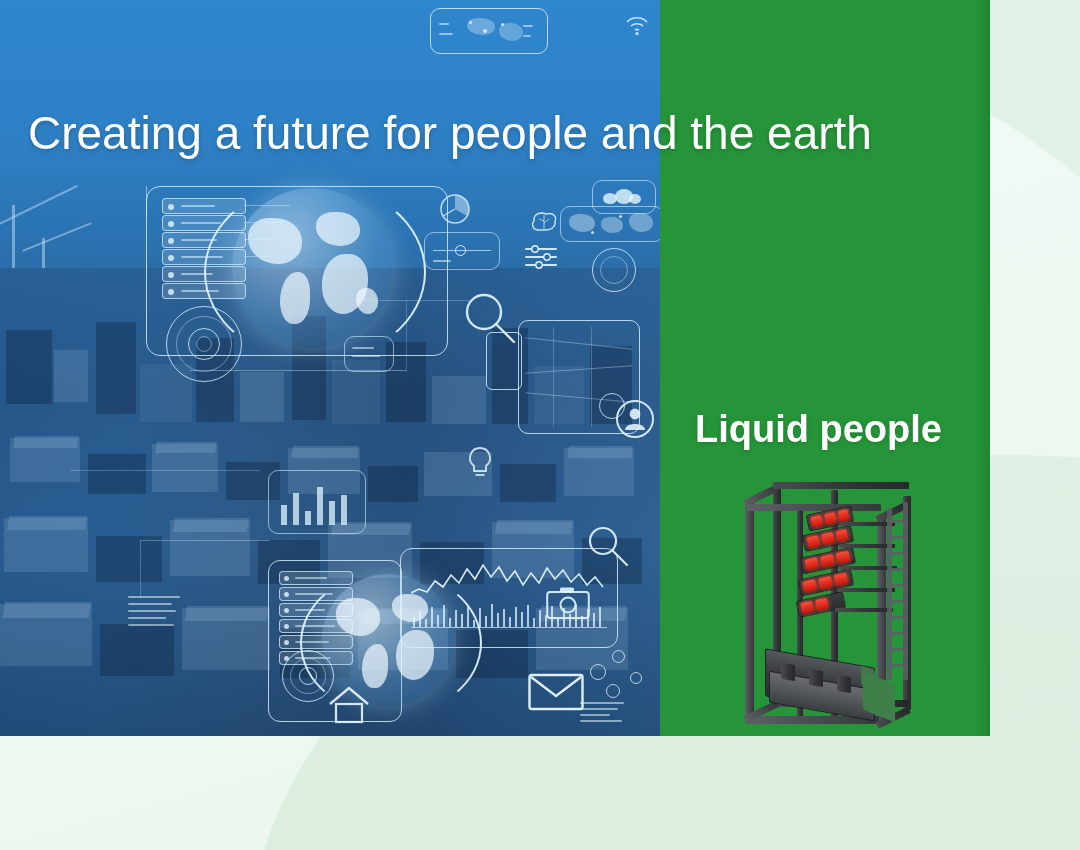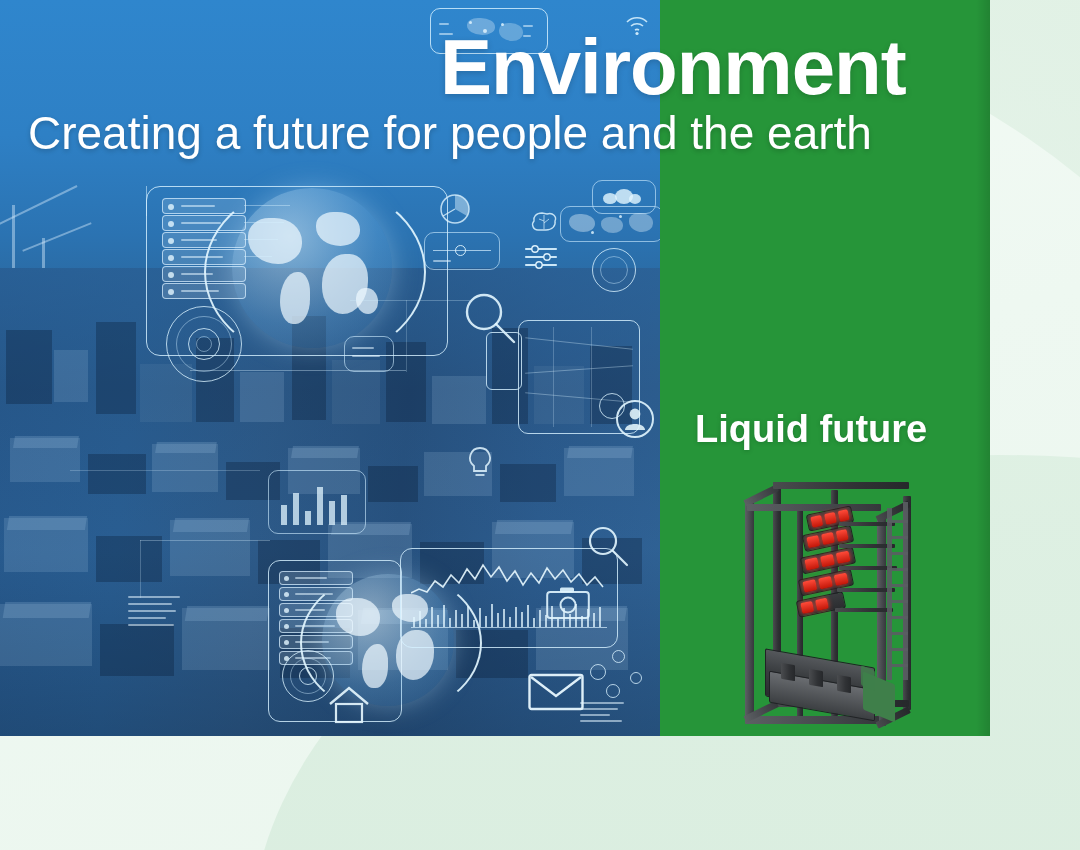--- a/index.html
+++ b/index.html
@@ -537,17 +537,16 @@
          transform:skewY(10deg);"></div>
     <div class="base-unit" style="left:34px;top:208px;width:104px;height:30px;
          transform:skewY(10deg);background:linear-gradient(180deg,#6a6d71,#3c3f42);"></div>
     <div class="beam" style="left:46px;top:192px;width:14px;height:16px;transform:skewY(10deg);"></div>
     <div class="beam" style="left:74px;top:198px;width:14px;height:16px;transform:skewY(10deg);"></div>
     <div class="beam" style="left:102px;top:204px;width:14px;height:16px;transform:skewY(10deg);"></div>
     <div class="pcb" style="left:128px;top:206px;width:32px;height:38px;transform:skewY(22deg);"></div>
     <div class="pcb" style="left:126px;top:196px;width:14px;height:20px;transform:skewY(22deg);opacity:.8;"></div>
   </div>
 
-  <div class="title">Environment</div>
   <div class="subtitle">Creating a future for people and the earth</div>
-  <div class="label-lc">Liquid future</div>
+  <div class="label-lc">Liquid people</div>
 
 </div>
 
 </body></html>

